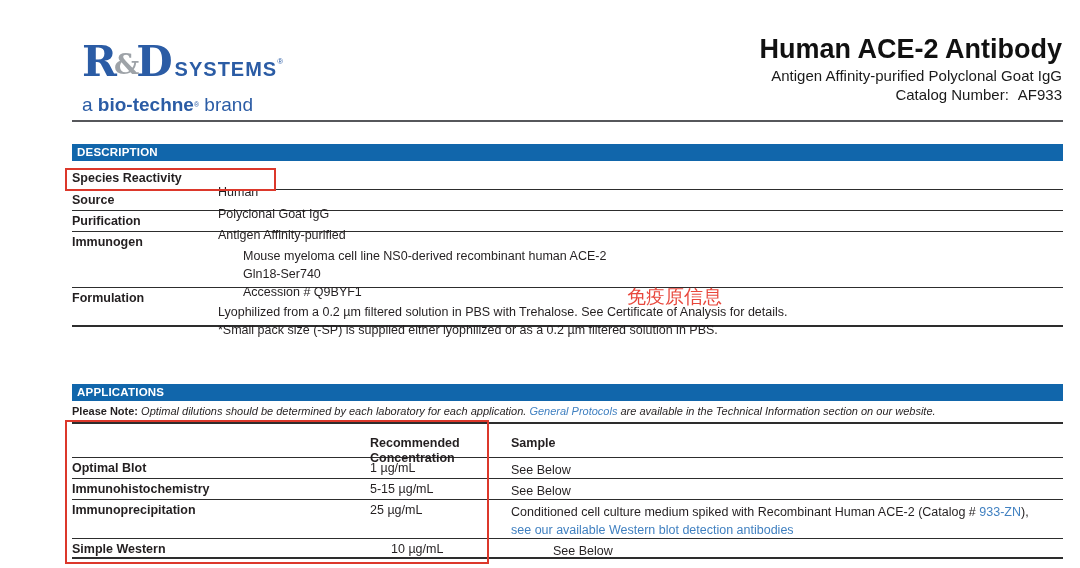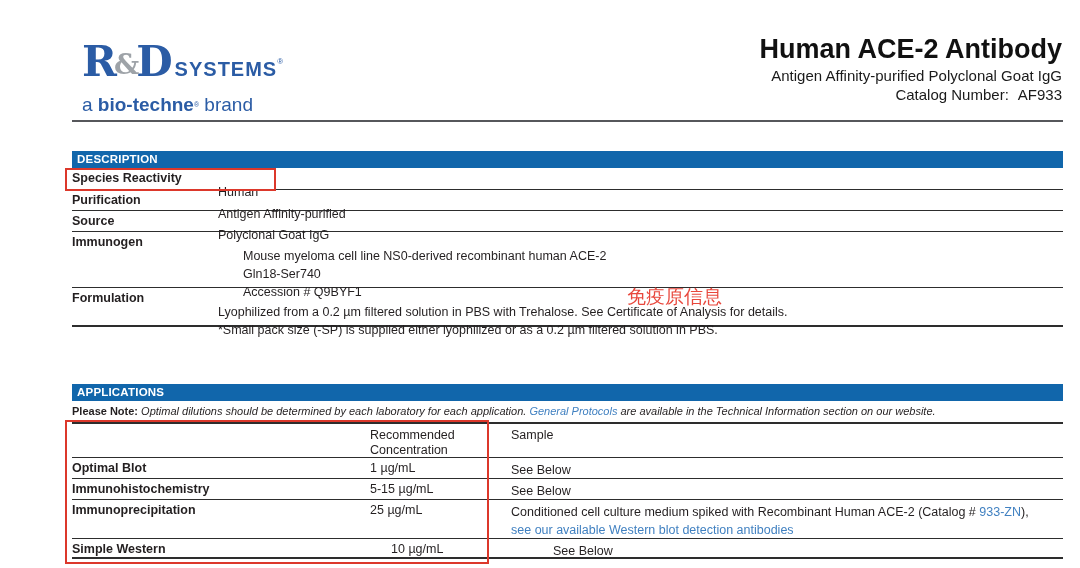--- a/index.html
+++ b/index.html
@@ -24,21 +24,21 @@
   .doc-subtitle { font-size:15px; color:#1a1a1a; line-height:19px; margin-top:2px; }
   .doc-catalog { font-size:15px; color:#1a1a1a; line-height:19px; }
   .doc-catalog .cat-val { margin-left:9px; }
   .toprule { position:absolute; left:72px; top:120px; width:991px; height:2px; background:#56575b; }
   
   .section-bar {
     position:absolute; left:72px; width:991px; height:17px; background:#1166ab;
     color:#ffffff; font-size:11.5px; font-weight:bold; line-height:17px;
     padding-left:5px; letter-spacing:0.2px;
   }
-  .bar-description { top:151px; }
+  .bar-description { top:144px; }
   .bar-applications { top:384px; }
   
   .desc-table { position:absolute; left:72px; top:168px; width:991px; font-size:12.5px; }
   .desc-row { display:flex; border-bottom:1px solid #2d2d2d; }
   .desc-row:last-child { border-bottom:2px solid #2d2d2d; }
   .desc-label { width:146px; font-weight:bold; padding-top:3px; }
   .desc-value { flex:1; padding-top:15px; line-height:18px; }
   .h22 { height:22px; } .h39 { height:39px; } .h21 { height:21px; } .h56 { height:56px;gap:25px; }
   .spec-text { max-width:800px; }
   
@@ -52,21 +52,21 @@
   .app-note .note-it { font-style:italic; }
   .link { color:#4181c1; text-decoration:none; }
   
   .app-table { position:absolute; left:72px; top:422px; width:991px; border-top:2px solid #2d2d2d; font-size:12.5px; }
   .app-row { display:flex; border-bottom:1px solid #2d2d2d; }
   .app-row.header { height:34px; }
   .app-row.last { border-bottom:2px solid #2d2d2d; }
   .col-name { width:296px; font-weight:bold; padding-top:3px; }
   .col-conc { width:137px; padding-top:3px; padding-left:2px; }
   .col-sample { flex:1; padding-left:6px; padding-top:3px; line-height:18px; }
-  .app-row.header .col-conc, .app-row.header .col-sample { font-weight:normal; line-height:15px; padding-top:4px; }
+  .app-row.header .col-conc, .app-row.header .col-sample { font-weight:bold; line-height:15px; padding-top:12px; }
   .rh21 { height:21px; } .rh39 { height:39px; } .rh20 { height:20px;gap:21px; }
 </style>
 </head>
 <body>
 
 <div class="page">
 
   <div class="logo">
     <div class="logo-line1">
       <span class="logo-rd">R</span><span class="logo-amp">&amp;</span><span class="logo-rd">D</span><span class="logo-systems">SYSTEMS</span><span class="logo-reg1">®</span>
@@ -87,26 +87,26 @@
   <div class="toprule"></div>
 
   <div class="section-bar bar-description">DESCRIPTION</div>
 
   <div class="desc-table">
     <div class="desc-row h22">
       <div class="desc-label">Species Reactivity</div>
       <div class="desc-value">Human</div>
     </div>
     <div class="desc-row h21">
+      <div class="desc-label">Source</div>
+      <div class="desc-value">Polyclonal Goat IgG</div>
+    </div>
+    <div class="desc-row h21">
       <div class="desc-label">Purification</div>
       <div class="desc-value">Antigen Affinity-purified</div>
-    </div>
-    <div class="desc-row h21">
-      <div class="desc-label">Source</div>
-      <div class="desc-value">Polyclonal Goat IgG</div>
     </div>
     <div class="desc-row h56">
       <div class="desc-label">Immunogen</div>
       <div class="desc-value">
         <div>Mouse myeloma cell line NS0-derived recombinant human ACE-2</div>
         <div>Gln18-Ser740</div>
         <div>Accession # Q9BYF1</div>
       </div>
     </div>
     <div class="desc-row h39">

